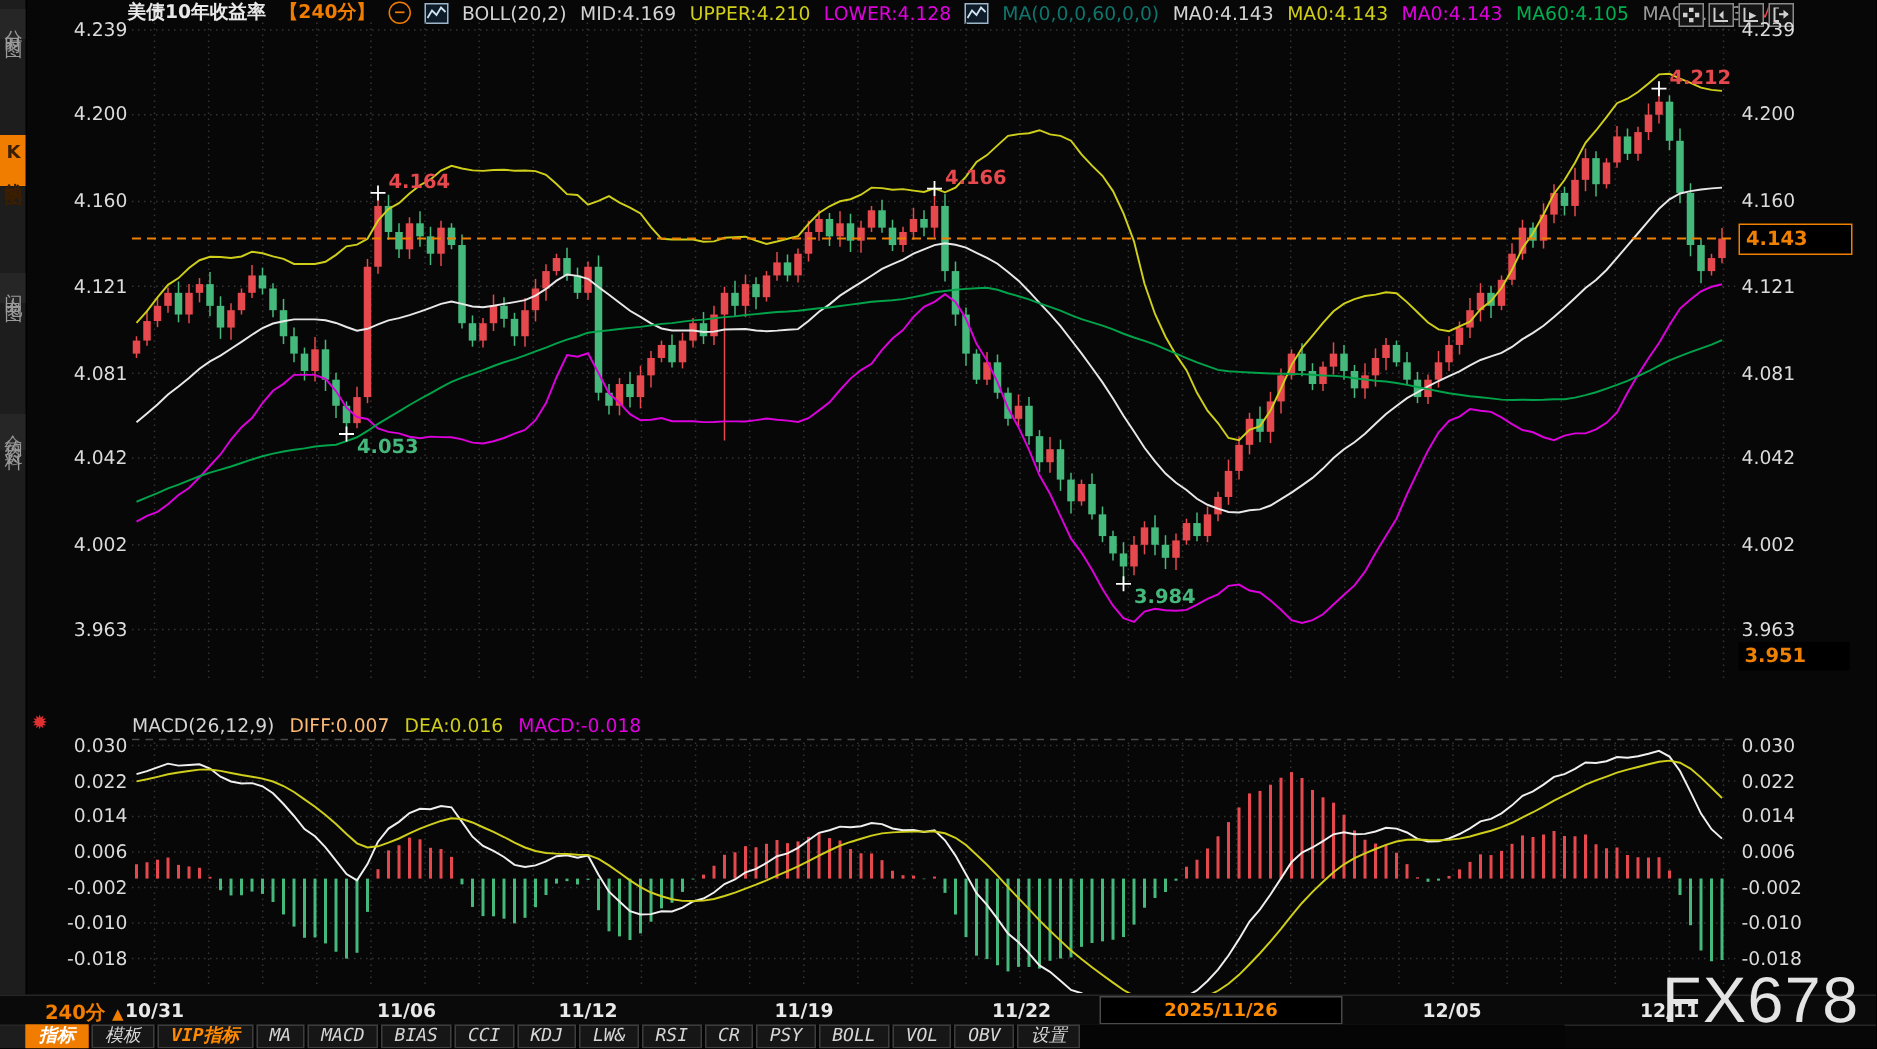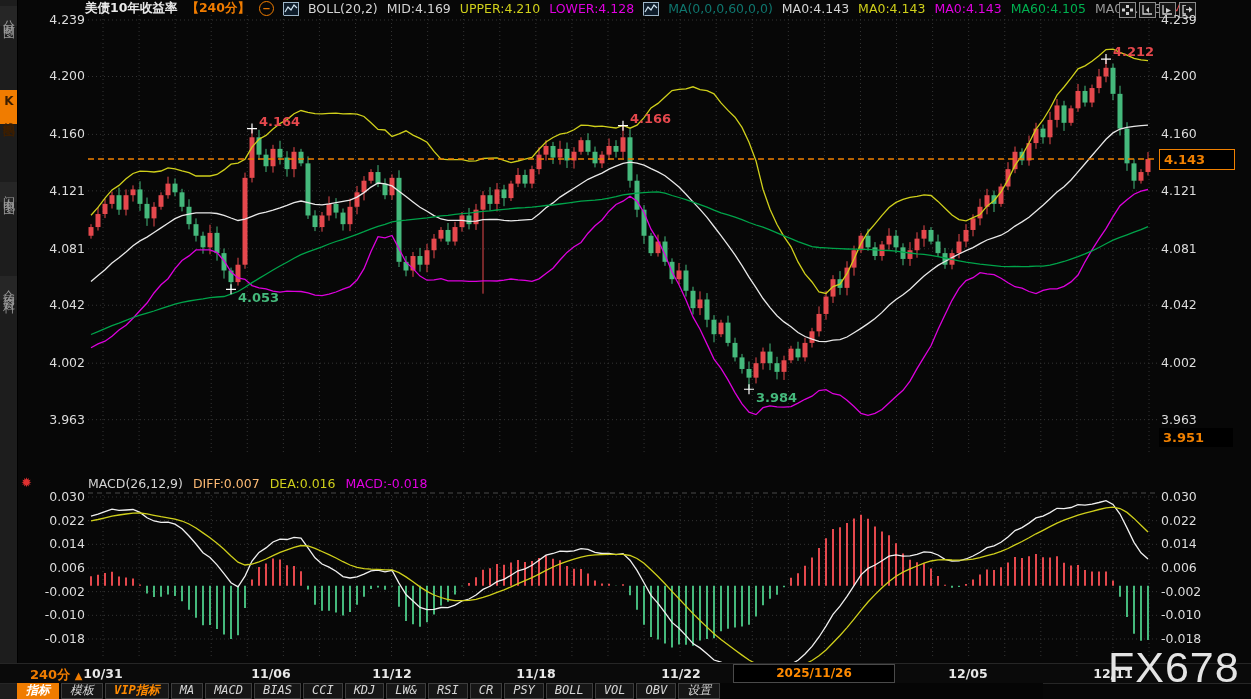--- a/index.html
+++ b/index.html
@@ -126,21 +126,21 @@
   <span id="alert-icon">✹</span>
 
   <div id="xaxis">
     <span id="period-label">
       <span>240分</span> <span id="period-caret">▲</span>
     </span>
     <div id="date-highlight">2025/11/26 00:00~04:00 三</div>
   <span class="xtick" style="left: 103px;">10/31</span>
       <span class="xtick" style="left: 239px; margin-left: 32px;">11/06</span>
       <span class="xtick" style="left: 392px;">11/12</span>
-      <span class="xtick" style="left: 536px;">11/18</span>
+      <span class="xtick" style="left: 536px;">11/19</span>
       <span class="xtick" style="left: 681px;">11/22</span>
       <span class="xtick" style="left: 968px;">12/05</span>
       <span class="xtick" style="left: 1113px;">12/11</span>
     </div>
 
   <div id="toolbar">
       <span class="tbtn active">指标</span>
       <span class="tbtn">模板</span>
       <span class="tbtn accent">VIP指标</span>
       <span class="tbtn">MA</span>

